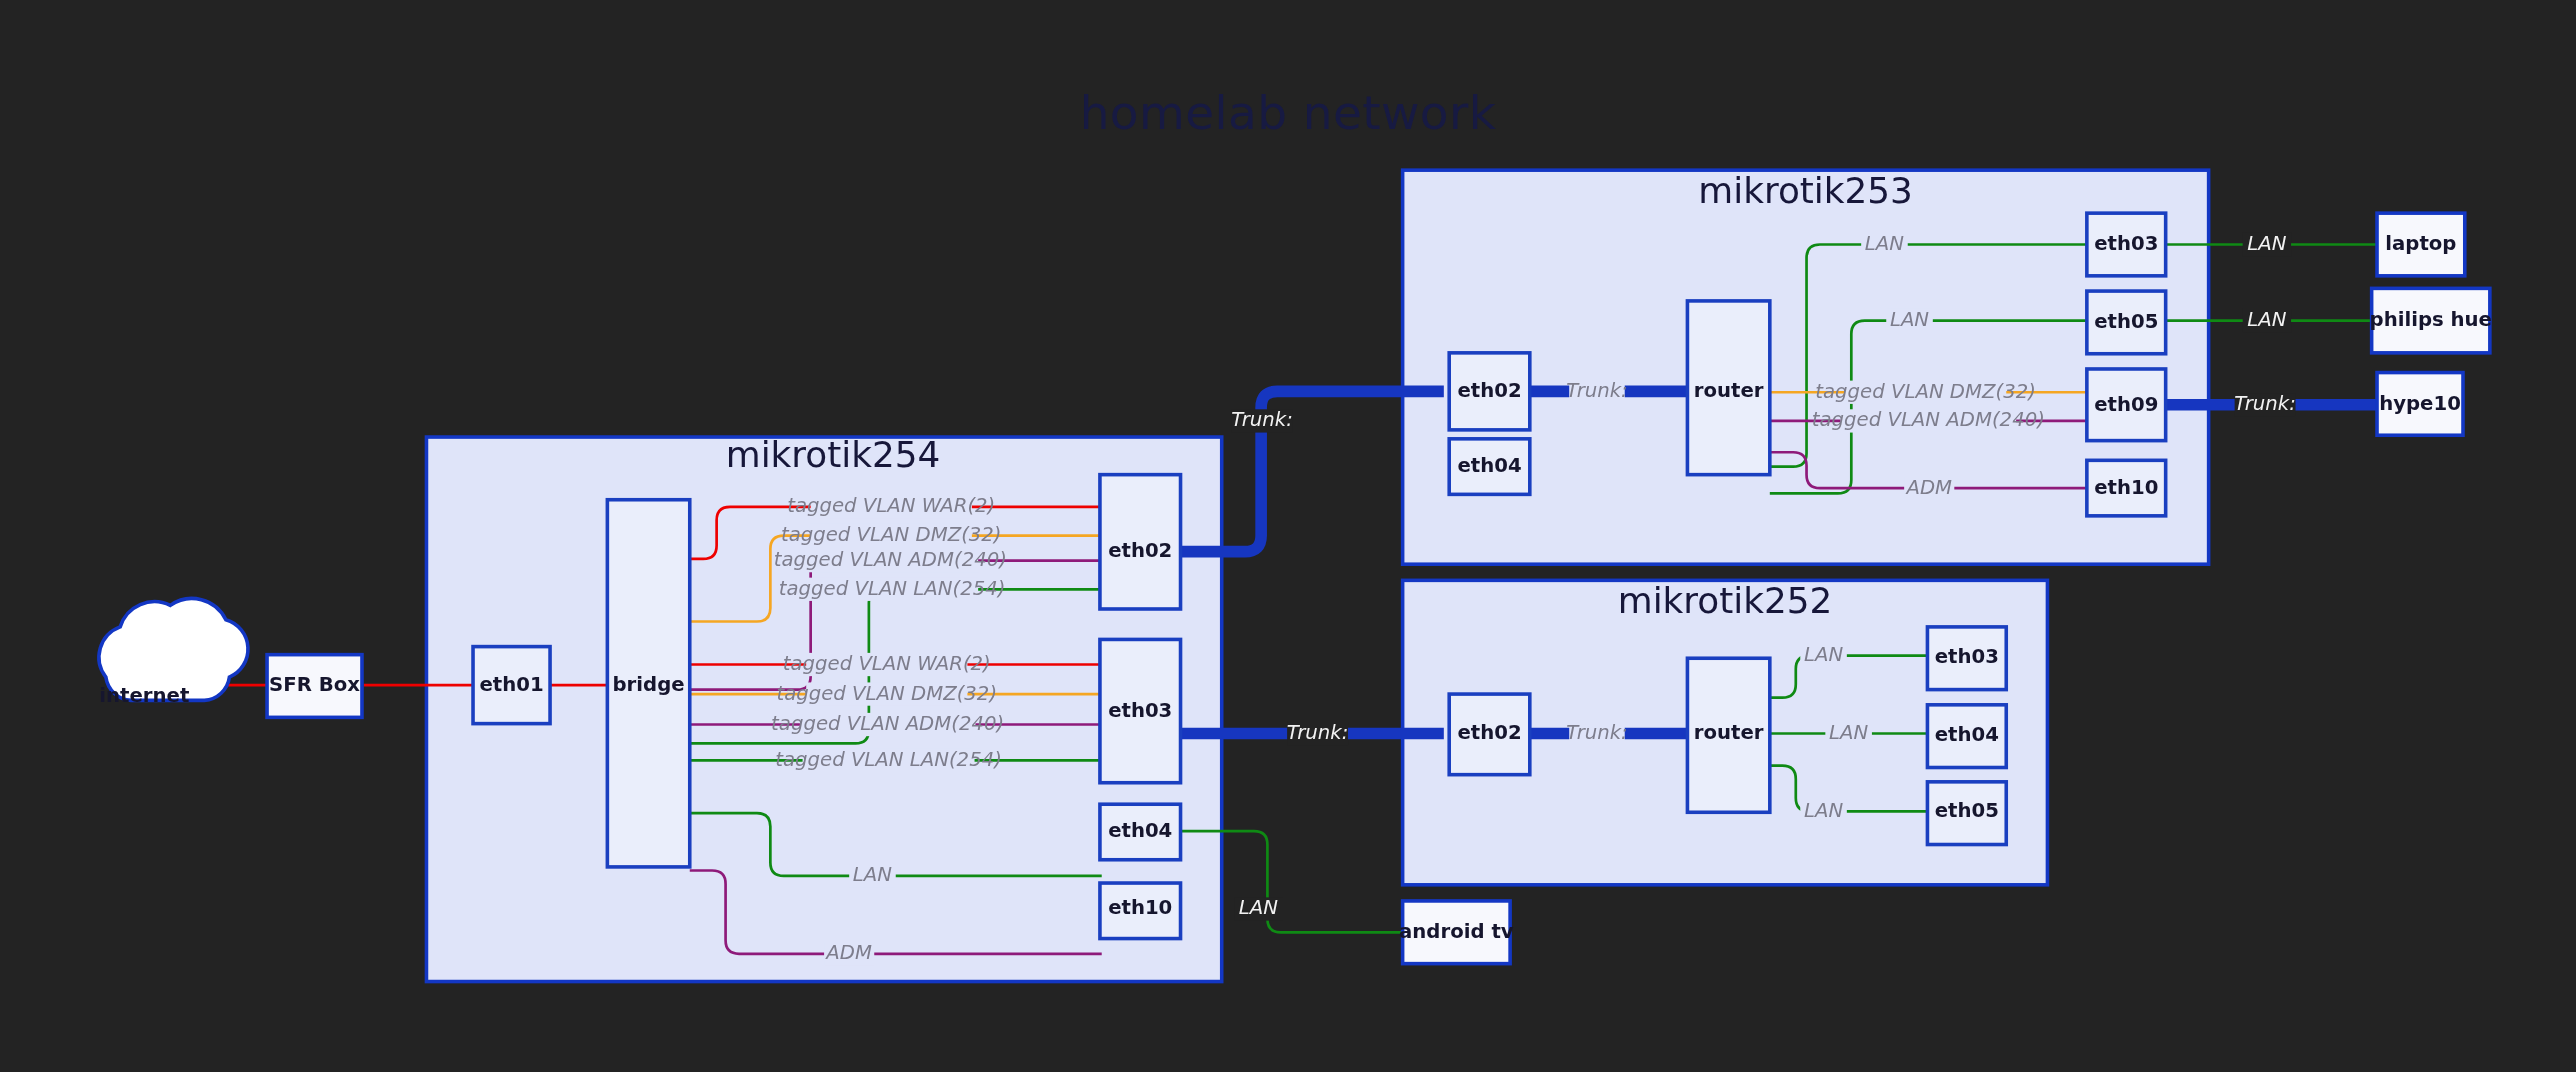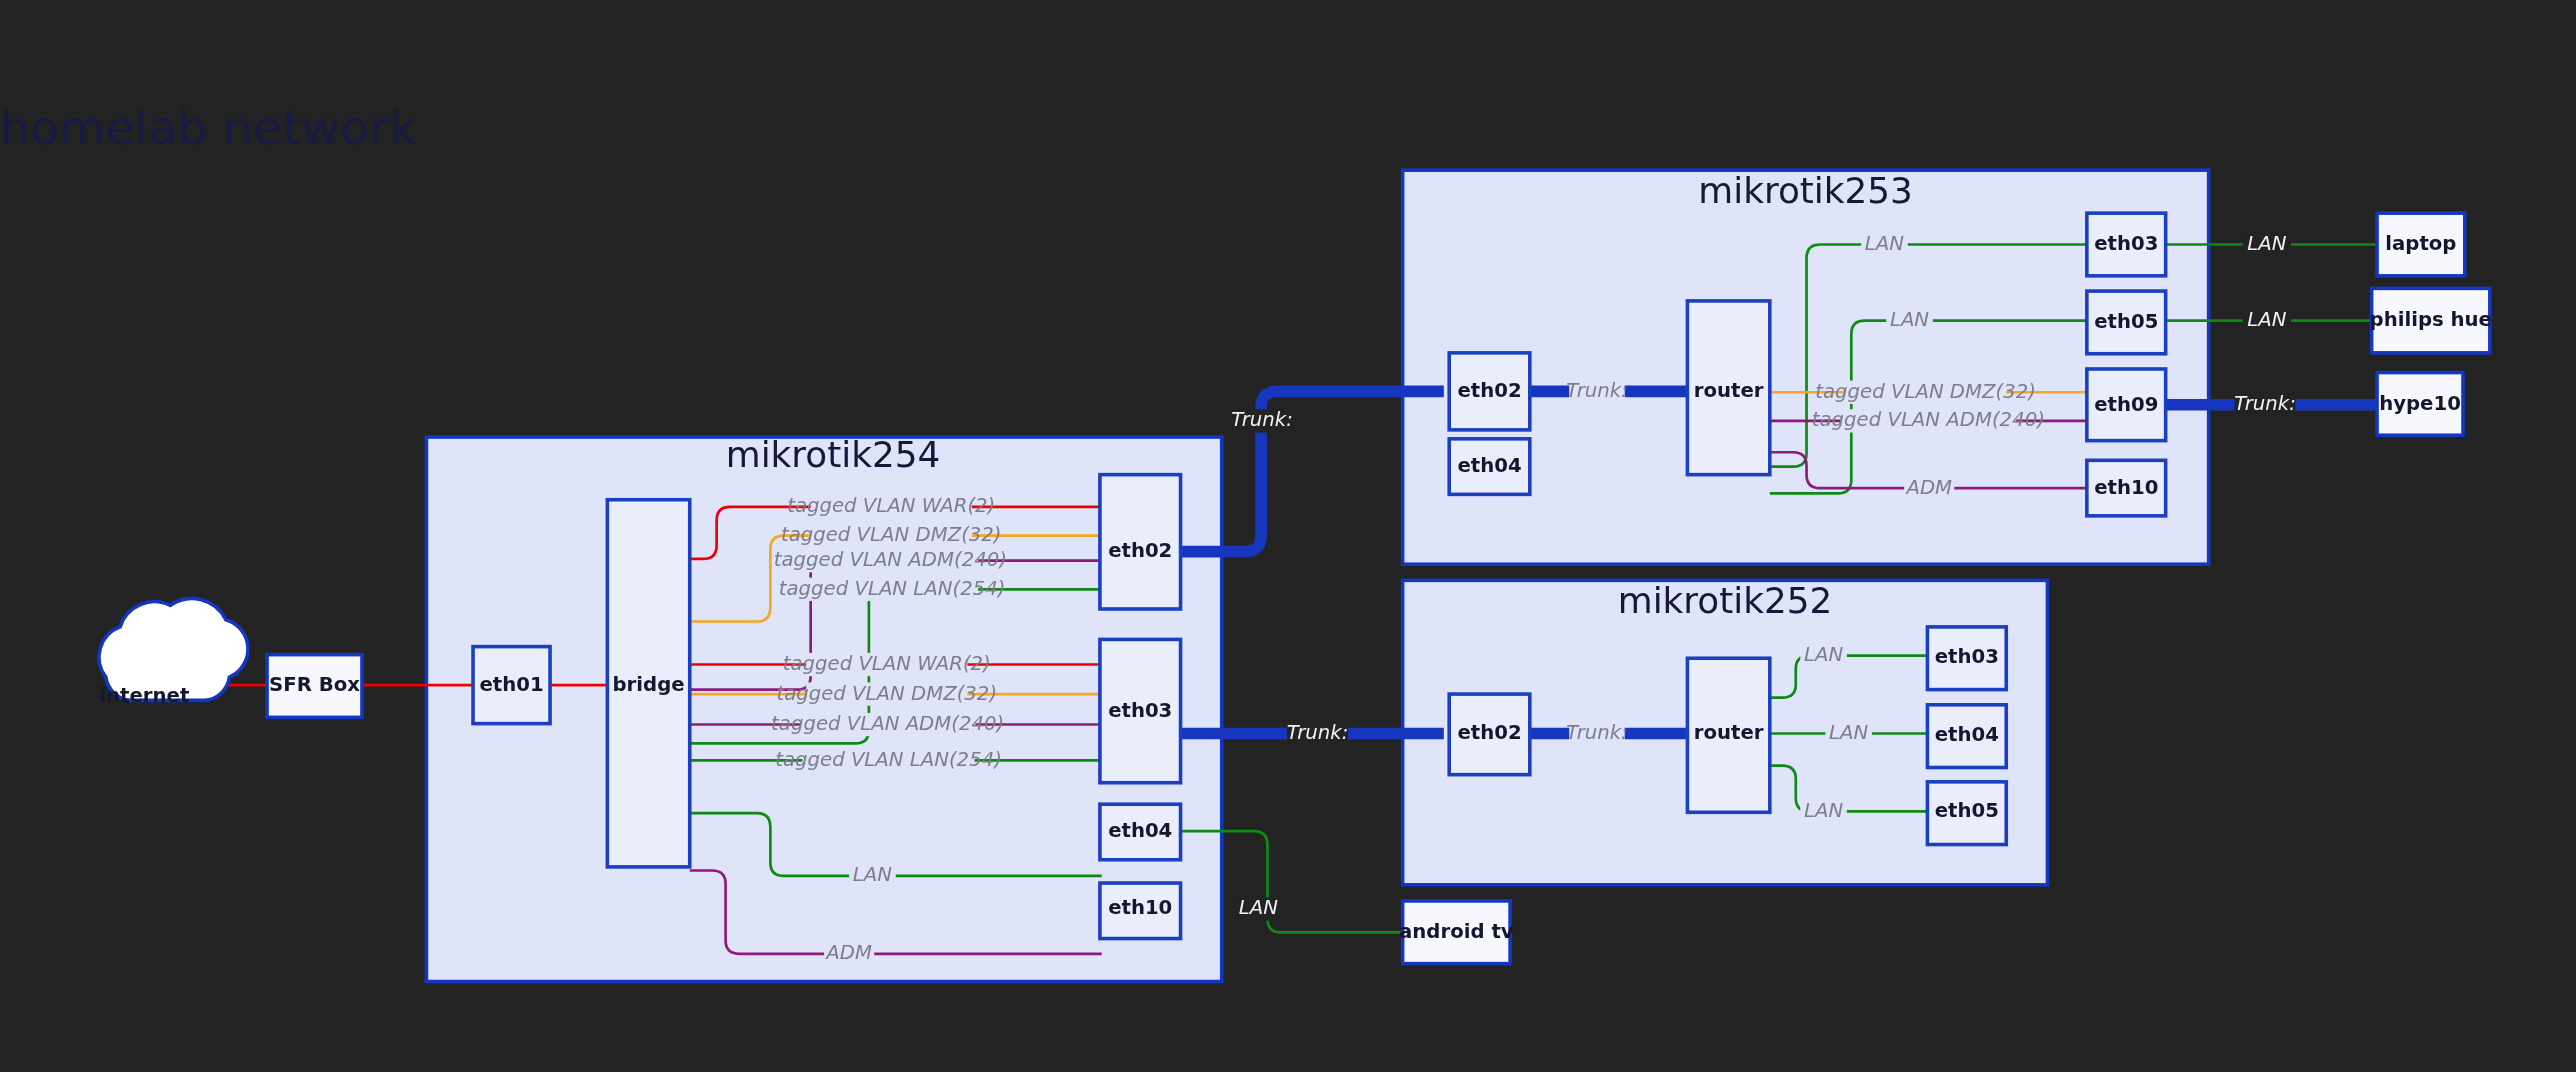--- a/index.html
+++ b/index.html
@@ -87,22 +87,23 @@
     dominant-baseline: middle;
   }
   .ext-rect {
     fill: #f7f8fd;
     stroke: #1337c4;
     stroke-width: 4;
   }
   #page-title {
     position: absolute;
     left: 0;
-    top: 100px;
+    top: 85px;
     width: 2576px;
+    text-align: center;
     color: #171a42;
     font-size: 47px;
     font-family: "DejaVu Sans", "Liberation Sans", sans-serif;
     letter-spacing: 0.4px;
     pointer-events: none;
   }
 </style>
 </head>
 <body>
 

